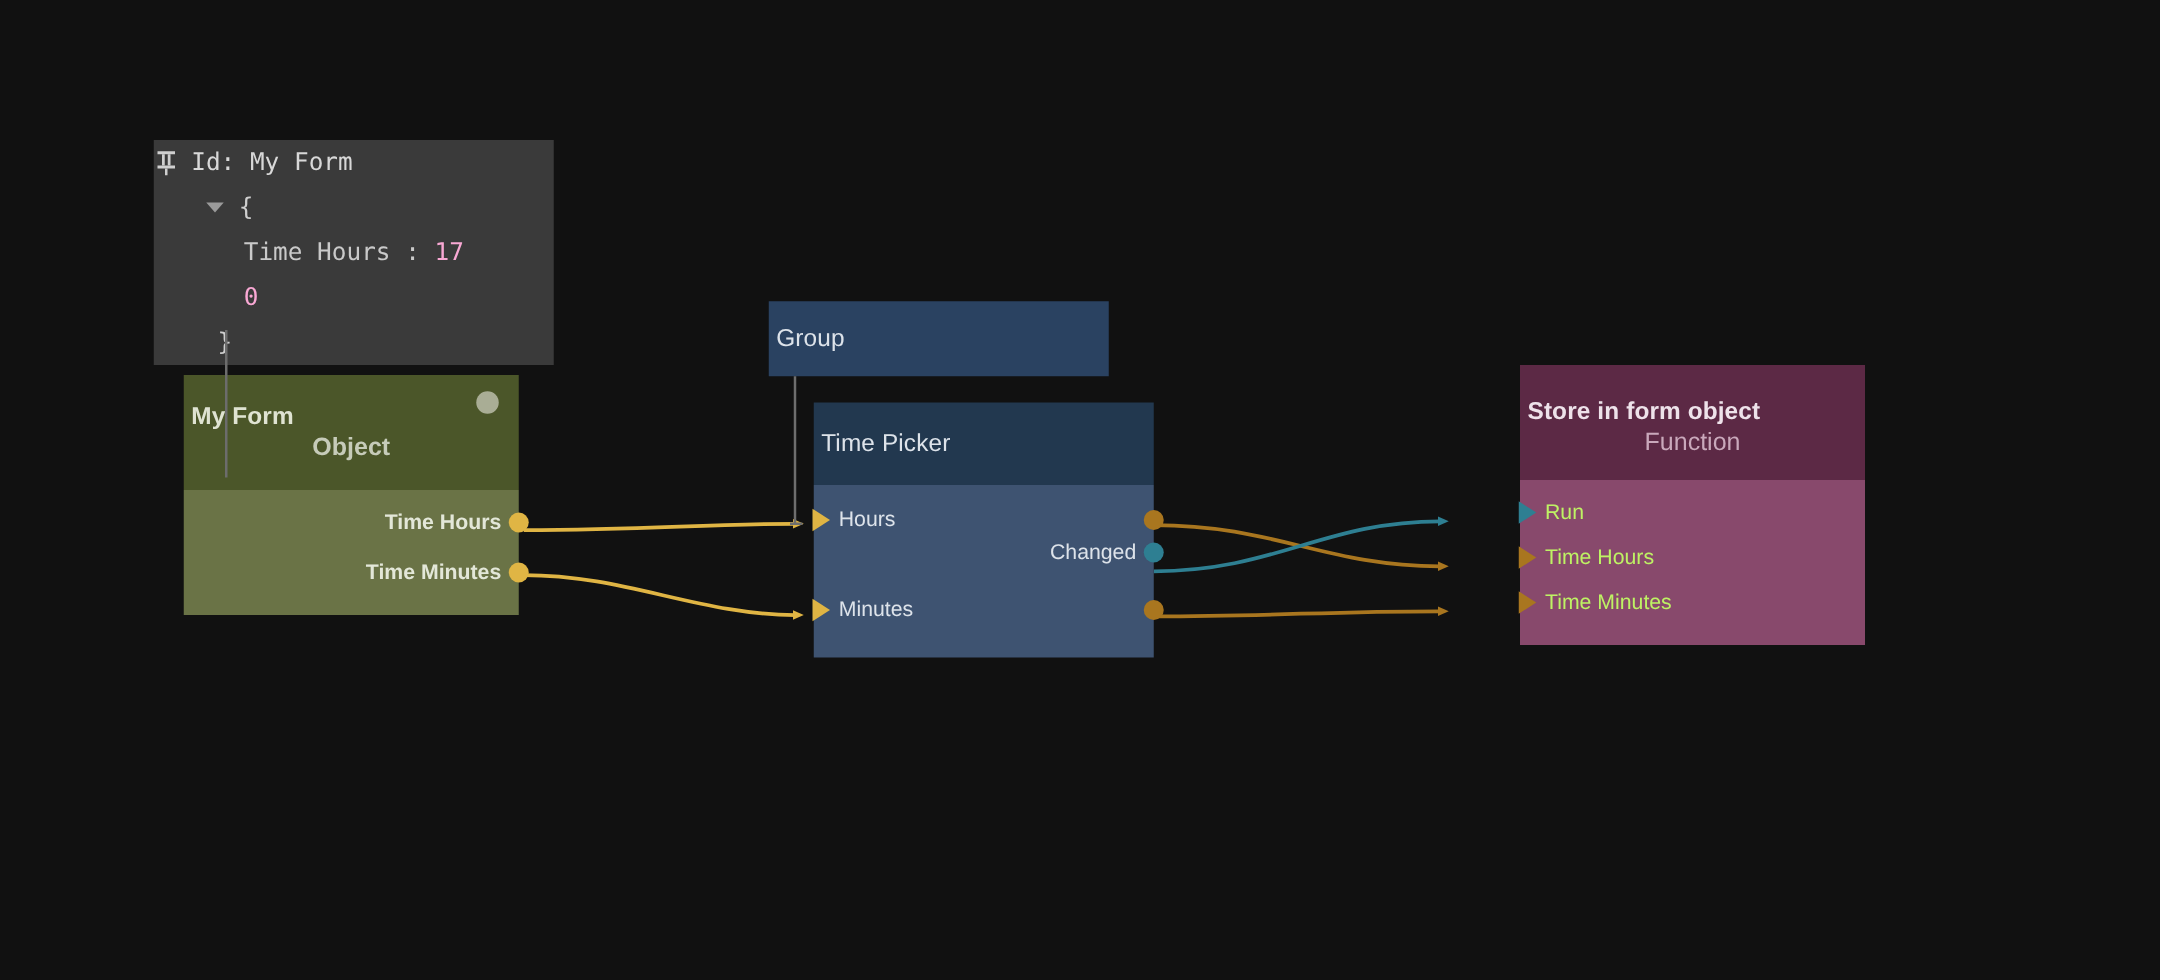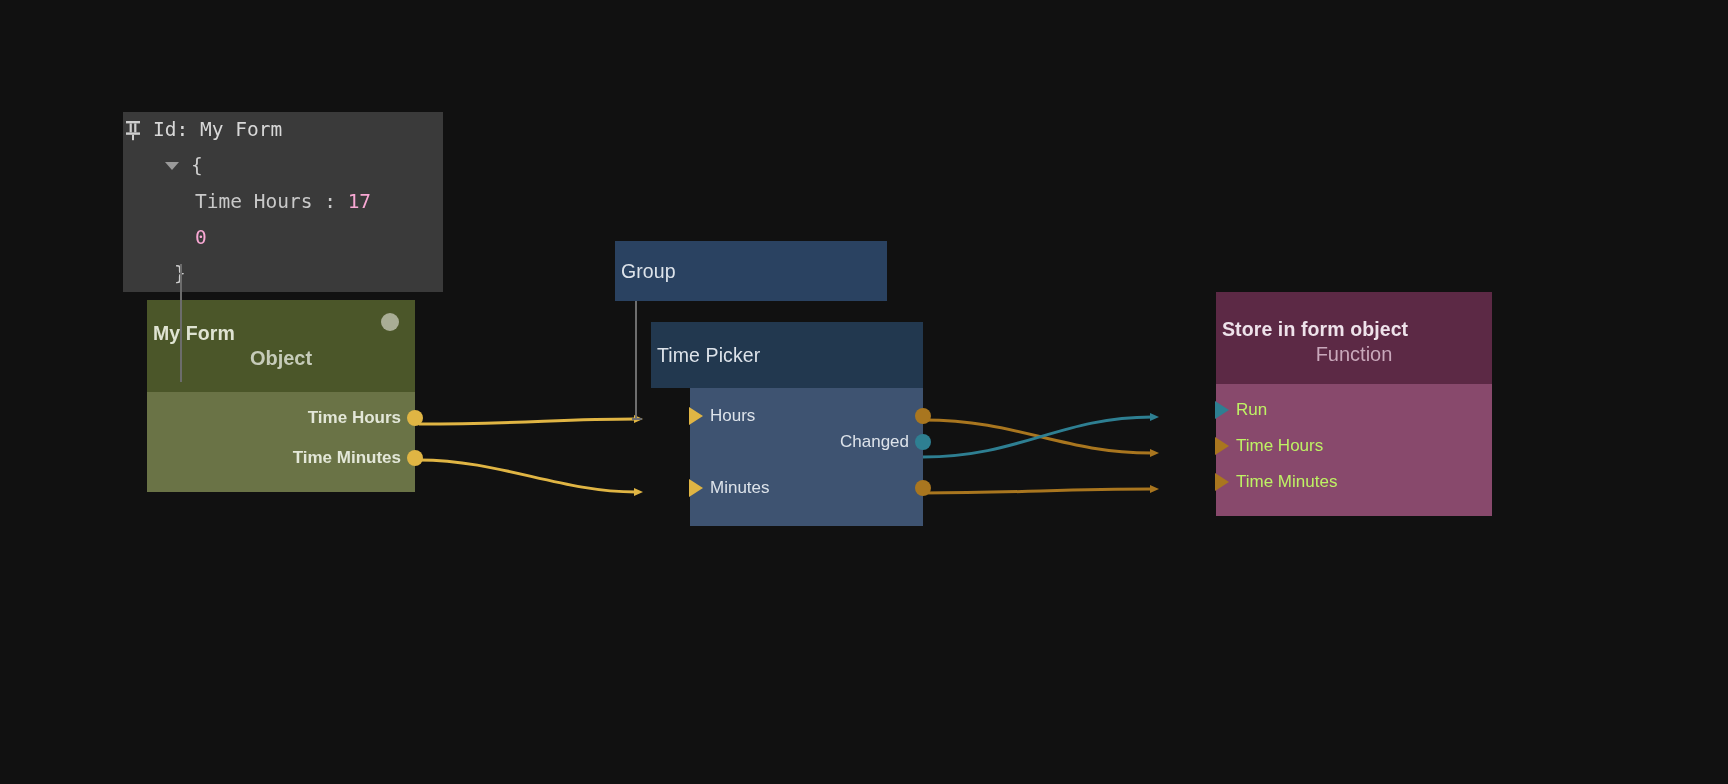--- a/index.html
+++ b/index.html
@@ -201,21 +201,20 @@
     height: 66px;
     background: #22384f;
     color: #dde3ea;
     justify-content: center;
   }
   #node-timepicker .node-body {
     height: 138px;
     background: #3e5371;
     color: #dde3ea;
     padding-top: 12px;
-    margin-left: 39px;
   }
   #node-timepicker .port-row { height: 36px; }
   #tp-row-hours   { position: absolute; left: 0; right: 0; top: 10px;  }
   #tp-row-changed { position: absolute; left: 0; right: 0; top: 36px;  }
   #tp-row-minutes { position: absolute; left: 0; right: 0; top: 82px;  }
 
   
   #node-store { left: 1216px; top: 292px; width: 276px; }
   #node-store .node-header {
     height: 92px;

